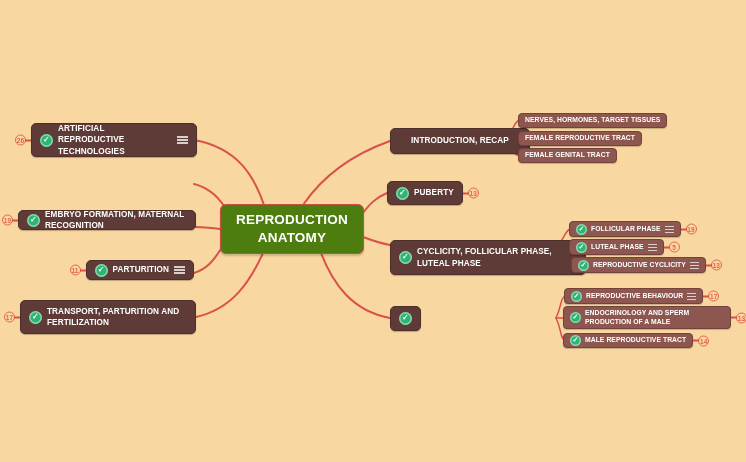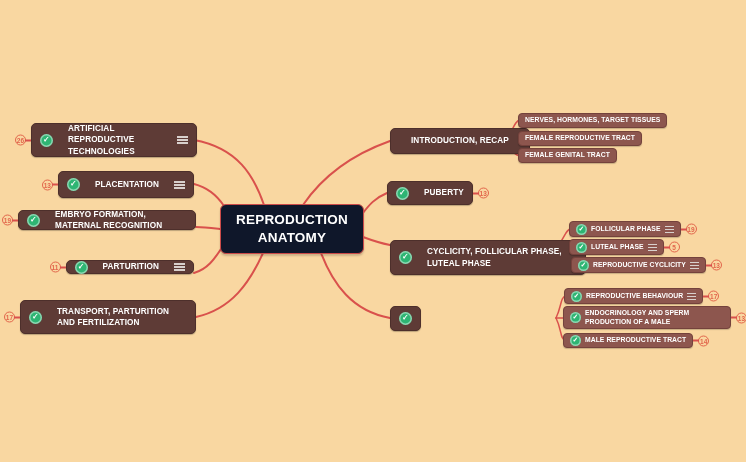--- a/index.html
+++ b/index.html
@@ -1,26 +1,26 @@
 <!DOCTYPE html>
 <html><head>
 <meta charset="utf-8">
 <style>
   html,body{margin:0;padding:0;}
   body{font-family:"Liberation Sans", sans-serif;}
   #frame{position:relative;width:746px;height:462px;background:#f9d7a1;overflow:hidden;}
   .wires{position:absolute;left:0;top:0;}
-  .node{position:absolute;display:flex;align-items:center;gap:15px;box-sizing:border-box;
+  .node{position:absolute;display:flex;align-items:center;gap:5px;box-sizing:border-box;
         color:#ffffff;font-weight:bold;border-radius:5px;}
   .dark{background:#5e3b36;border:1px solid #4d2f2b;box-shadow:0 1px 1px rgba(0,0,0,.25);
         font-size:8.2px;letter-spacing:.1px;line-height:1.35;padding:0 8px;}
   .child{background:#8d564e;border:1px solid #74423c;box-shadow:0 1px 1px rgba(0,0,0,.2);
         font-size:6.8px;letter-spacing:.05px;line-height:1.25;padding:0 6px;border-radius:4px;gap:4px;}
   .auto{white-space:nowrap;}
-  .root{background:#0f172a;border:1px solid #cc4b49;box-shadow:0 2px 2px rgba(0,0,0,.18);
+  .root{background:#4d7c0f;border:1px solid #cc4b49;box-shadow:0 2px 2px rgba(0,0,0,.18);
         border-radius:6px;justify-content:center;text-align:center;}
   .root-label{font-size:13.5px;line-height:1.35;letter-spacing:.2px;width:132px;}
   .lbl{flex:1 1 auto;}
   .check{flex:none;width:13px;height:13px;border-radius:50%;background:#2eb573;
          box-shadow:inset 0 0 0 1.5px rgba(255,255,255,.45);
          display:flex;align-items:center;justify-content:center;
          color:#fff;font-size:8px;font-weight:bold;}
   .check::before{content:"\2713";}
   .check-sm{width:11px;height:11px;font-size:7px;}
   .notes{flex:none;width:11px;height:8px;
@@ -70,34 +70,28 @@
     <div class="root-label">REPRODUCTION ANATOMY</div>
   </div>
 
   <div class="node dark" style="left:31px;top:123px;width:166px;height:34px">
     <span class="badge b-left">26</span>
     <span class="check"></span>
     <span class="lbl">ARTIFICIAL REPRODUCTIVE TECHNOLOGIES</span>
     <span class="notes"></span>
   </div>
 
-  <div class="node dark auto" style="right:552px;top:171px;height:27px">
-    <span class="badge b-left">13</span>
-    <span class="check"></span>
-    <span class="lbl">PLACENTATION</span>
-    <span class="notes"></span>
-  </div>
 
   <div class="node dark" style="left:18px;top:210px;width:178px;height:20px">
     <span class="badge b-left">19</span>
     <span class="check"></span>
     <span class="lbl">EMBRYO FORMATION, MATERNAL RECOGNITION</span>
   </div>
 
-  <div class="node dark auto" style="right:552px;top:260px;height:14px">
+  <div class="node dark auto" style="right:552px;top:260px;height:20px">
     <span class="badge b-left">11</span>
     <span class="check"></span>
     <span class="lbl">PARTURITION</span>
     <span class="notes"></span>
   </div>
 
   <div class="node dark" style="left:20px;top:300px;width:176px;height:34px">
     <span class="badge b-left">17</span>
     <span class="check"></span>
     <span class="lbl">TRANSPORT, PARTURITION AND FERTILIZATION</span>

